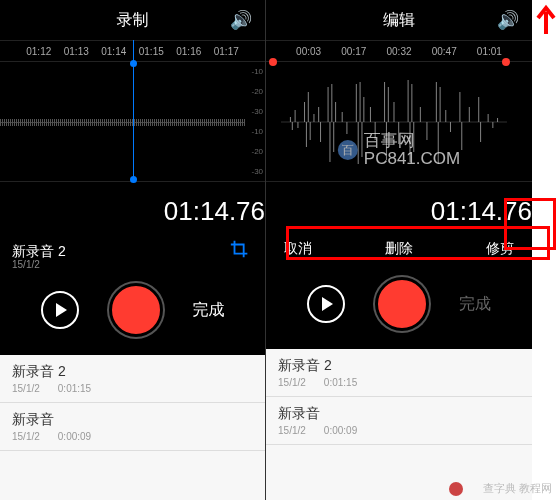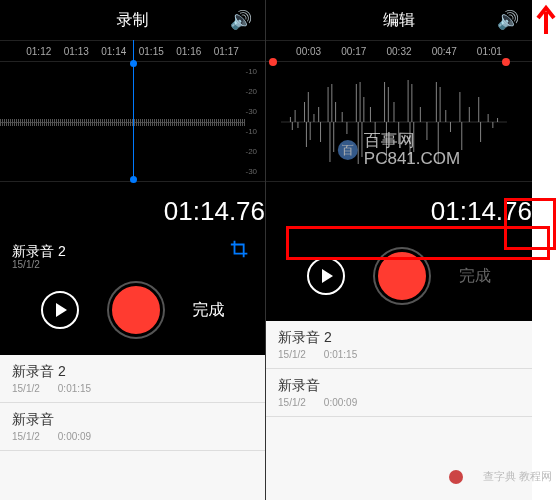--- a/index.html
+++ b/index.html
@@ -5,21 +5,21 @@
 *{margin:0;padding:0;box-sizing:border-box;font-family:-apple-system,sans-serif}
 body{background:#fff;width:560px;height:500px;display:flex}
 .panel{width:280px;background:#000;color:#fff;display:flex;flex-direction:column;position:relative}
 .panel.left{border-right:1px solid #333}
 .header{height:40px;display:flex;align-items:center;justify-content:center;position:relative}
 .title{color:#fff;font-size:16px}
 .speaker{position:absolute;right:12px;color:#007aff;font-size:18px}
 .timeline{height:22px;display:flex;justify-content:space-between;padding:0 20px;font-size:10px;color:#aaa;align-items:center;border-top:1px solid #222;border-bottom:1px solid #222}
 .timeline span{flex:1;text-align:center}
 .wave-area{height:120px;position:relative;background:#000;border-bottom:1px solid #222}
-.scale{position:absolute;right:8px;top:0;height:100%;display:flex;flex-direction:column;justify-content:space-around;font-size:8px;color:#666}
+.scale{position:absolute;right:2px;top:0;height:100%;display:flex;flex-direction:column;justify-content:space-around;font-size:8px;color:#666}
 .flatline{position:absolute;top:50%;left:0;right:20px;height:1px;background:#444}
 .flatline::before{content:'';position:absolute;left:0;top:-3px;width:100%;height:7px;background:repeating-linear-gradient(90deg,#555 0,#555 1px,transparent 1px,transparent 2px)}
 .playhead{position:absolute;left:50%;top:-22px;bottom:0;width:1px;background:#007aff}
 .playhead::before,.playhead::after{content:'';position:absolute;left:-3px;width:7px;height:7px;background:#007aff;border-radius:50%}
 .playhead::before{top:20px}
 .playhead::after{bottom:-2px}
 .waveform{position:absolute;top:15px;left:15px;right:25px;height:90px}
 .wf-svg{width:100%;height:100%}
 .trim-dot{position:absolute;width:8px;height:8px;background:#ff3b30;border-radius:50%}
 .trim-dot.l{left:3px;top:-4px}
@@ -41,21 +41,21 @@
 .done-btn.dim{color:#666}
 .hl-box{position:absolute;border:3px solid #ff0000;pointer-events:none}
 .hl1{right:4px;top:198px;width:52px;height:52px}
 .hl2{right:16px;top:254px}
 .hl2 svg{display:block}
 .hl3{left:286px;top:226px;width:264px;height:34px}
 .list{background:#f7f7f7;flex:1}
 .list-item{padding:8px 12px;border-bottom:1px solid #ddd}
 .li-title{font-size:14px;color:#333}
 .li-meta{font-size:10px;color:#999;margin-top:2px;display:flex;gap:18px}
-.footer-wm{position:absolute;bottom:16px;right:8px;font-size:11px;color:#bbb;display:flex;align-items:center;gap:20px}
+.footer-wm{position:absolute;bottom:4px;right:8px;font-size:11px;color:#bbb;display:flex;align-items:center;gap:20px}
 .footer-wm .dot{width:14px;height:14px;background:#c44;border-radius:50%}
 </style>
 </head>
 <body>
 
 <div class="panel left">
   <div class="header">
     <span class="title">录制</span>
     <span class="speaker">🔊</span>
   </div>
@@ -137,20 +137,25 @@
     </div>
     <div class="watermark">
       <div class="wm-logo">百</div>
       <div class="wm-text">
           <span>百事网</span>
           <span>PC841.COM</span>
         </div>
     </div>
   </div>
   <div class="time-big">01:14.76</div>
+  <div class="action-row">
+    <span>取消</span>
+    <span>删除</span>
+    <span>修剪</span>
+  </div>
   <div class="controls">
     <div class="play-btn"></div>
     <div class="rec-btn"></div>
     <span class="done-btn dim">完成</span>
   </div>
   <div class="list">
     <div class="list-item">
       <div class="li-title">新录音 2</div>
       <div class="li-meta">
           <span>15/1/2</span>

